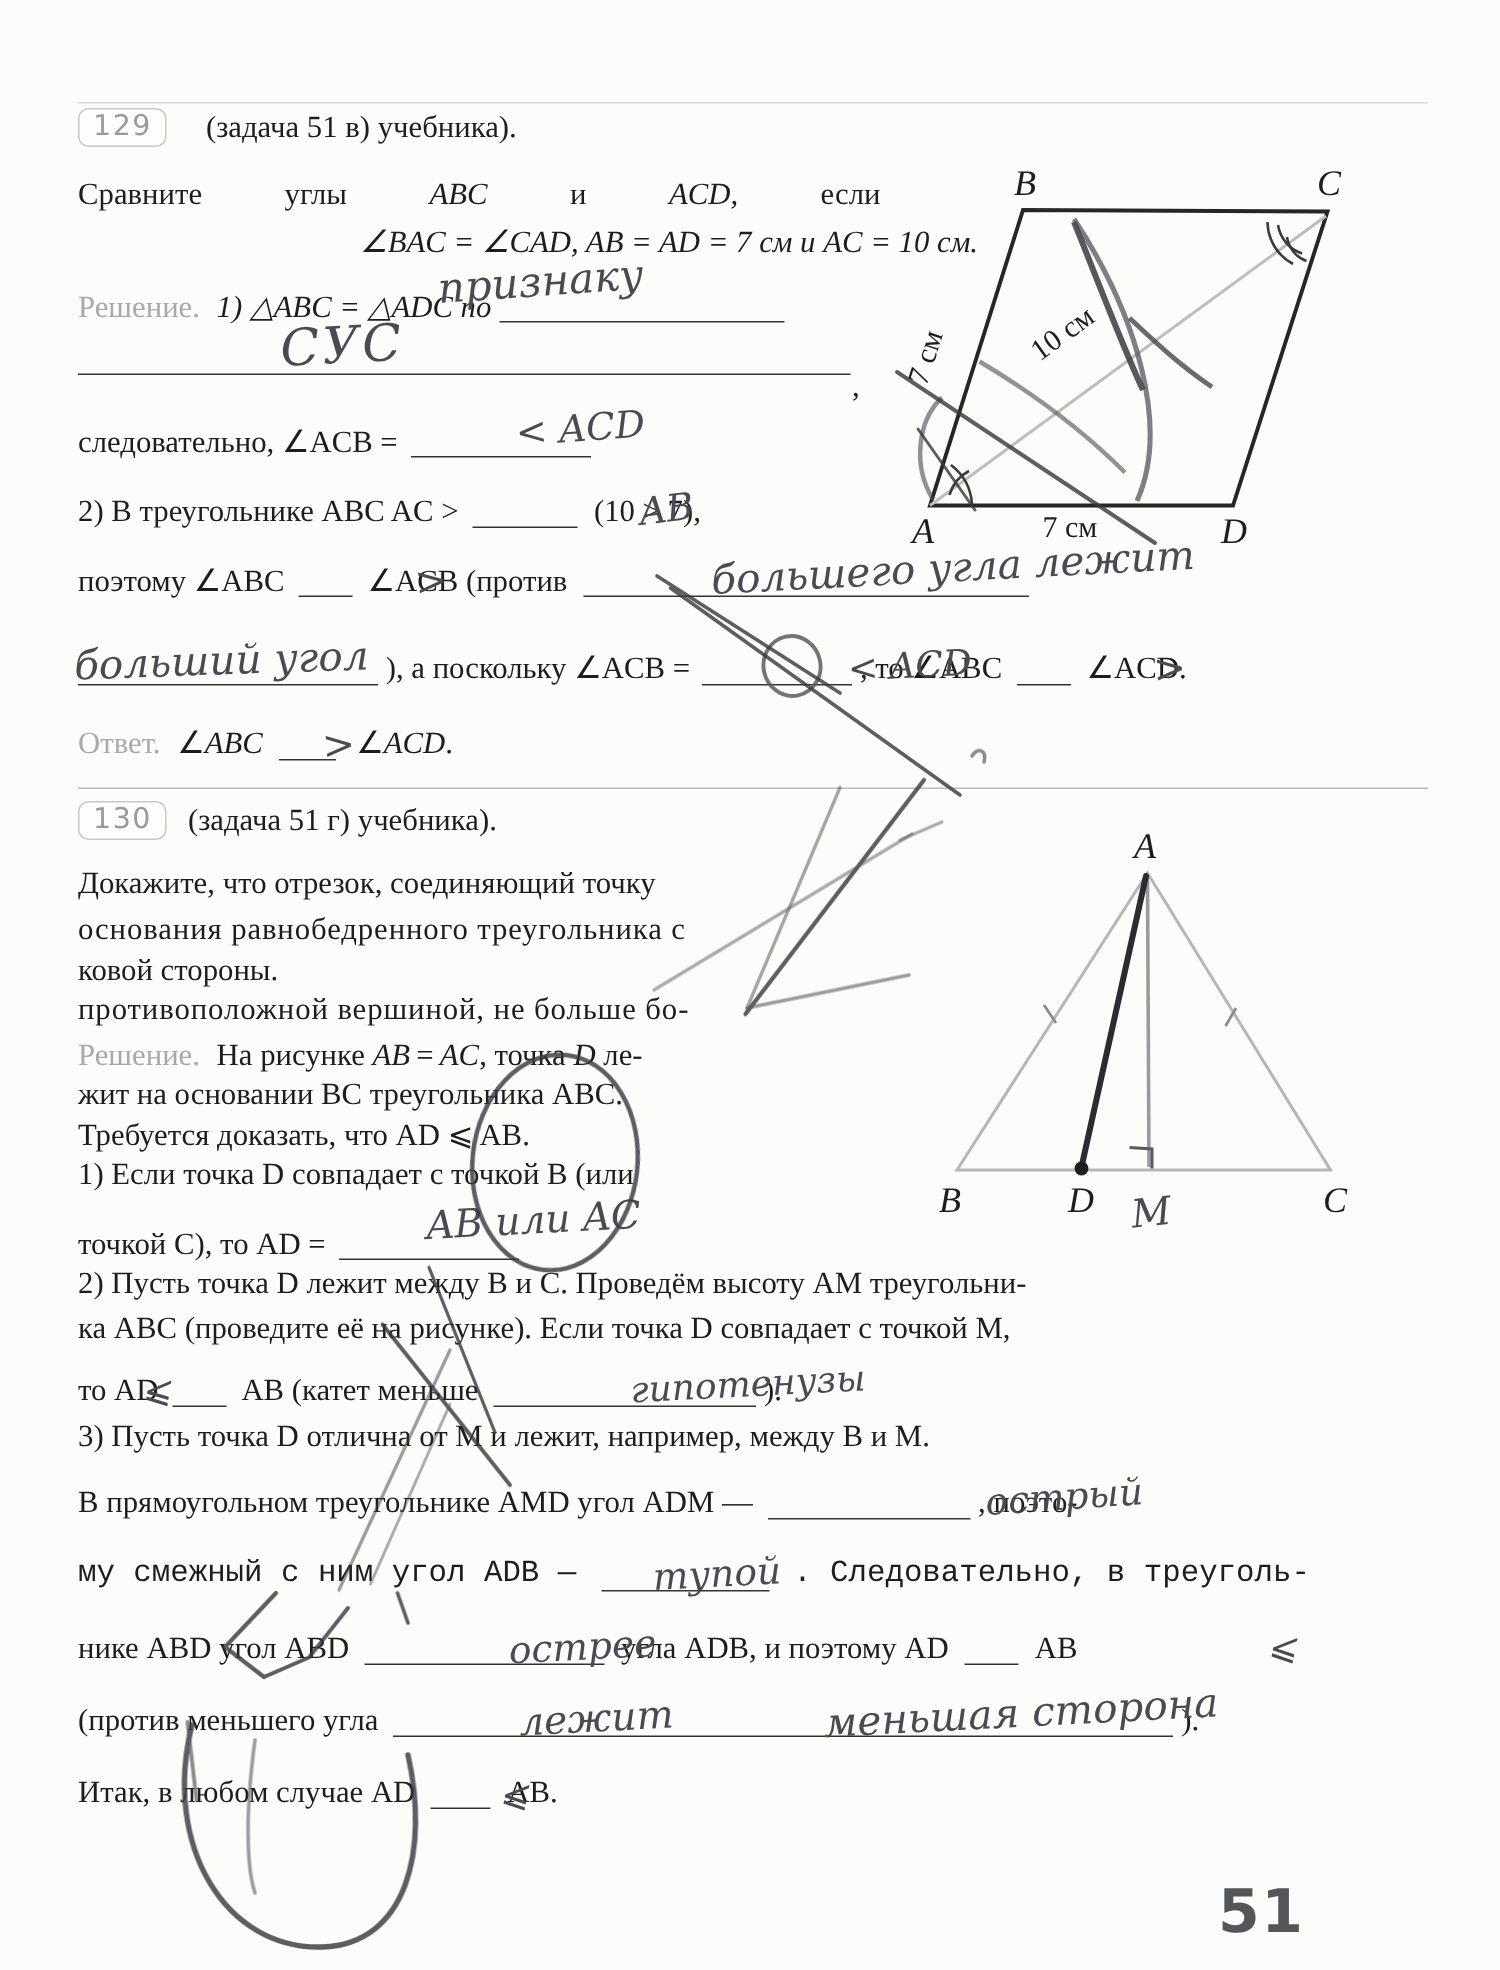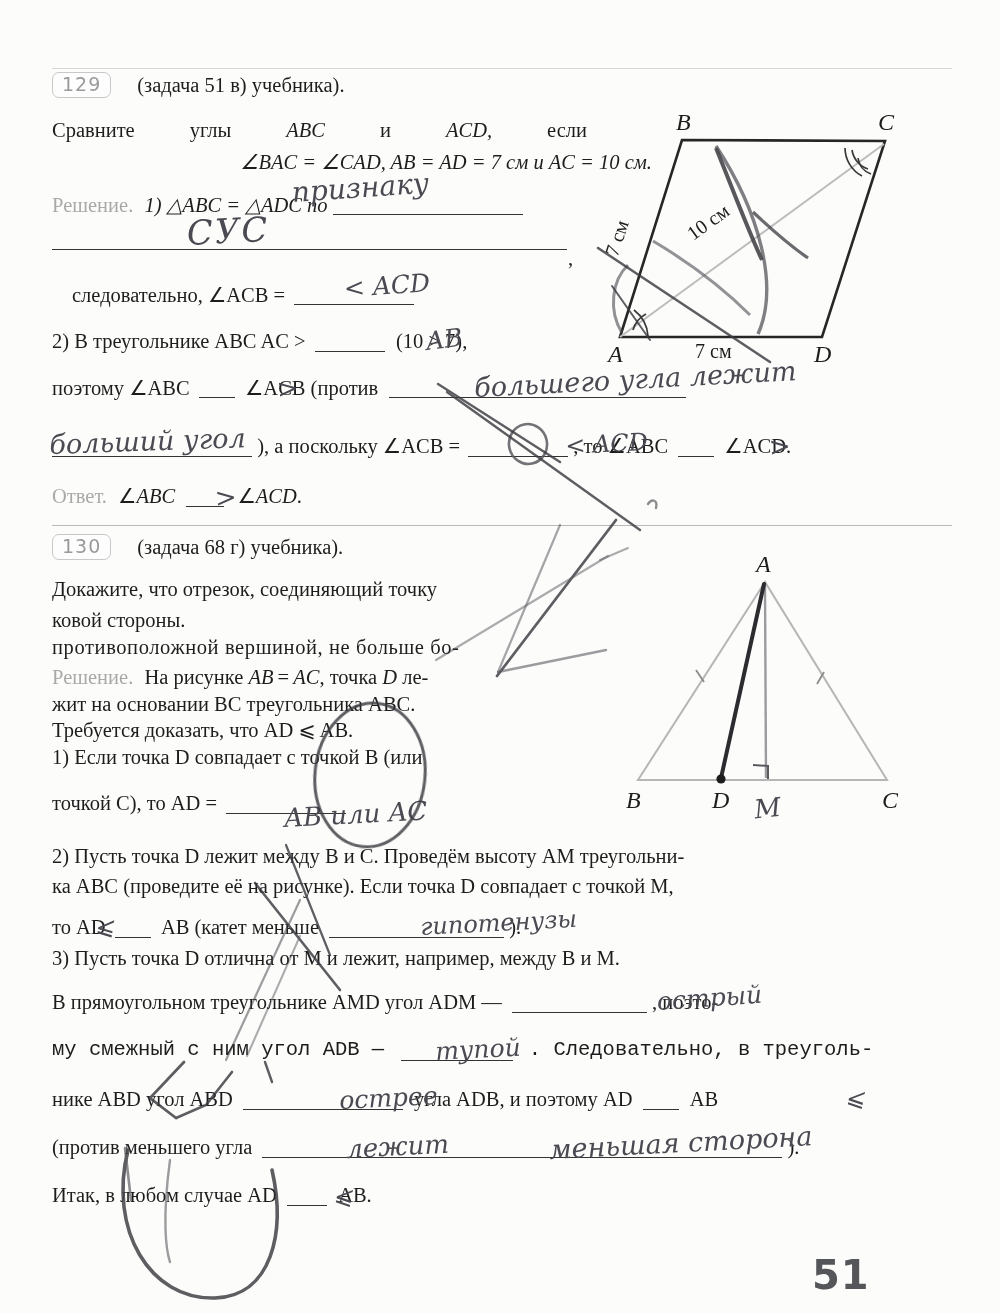--- a/index.html
+++ b/index.html
@@ -111,21 +111,21 @@
     <div class="ln it" style="margin-top:7px;">∠BAC = ∠CAD, AB = AD = 7 см и AC = 10 см.</div>
 
     <div class="ln" style="margin-top:22px;">
       <span class="gray">Решение.</span>
       <span class="it" style="margin-left:6px;">1) △ABC = △ADC по</span>
       <span class="rule" style="width:190px;"></span>
     </div>
     <div style="margin-top:34px;border-bottom:1.3px solid #333;width:515px;height:0;"></div>
     <div class="ln" style="margin-top:-2px;margin-left:516px;">,</div>
 
-    <div class="ln" style="margin-top:16px;margin-left:20px;">
+    <div class="ln" style="margin-top:16px;">
       <span>следовательно, ∠ACB =</span>
       <span class="rule" style="width:120px;margin-left:4px;"></span>
     </div>
 
     <div class="ln" style="margin-top:26px;">
       <span>2) В треугольнике ABC AC &gt;</span>
       <span class="rule" style="width:70px;margin-left:4px;"></span>
       <span style="margin-left:6px;">(10 &gt; 7),</span>
     </div>
 
@@ -195,28 +195,29 @@
     <text x="224" y="262" font-family="'Liberation Serif',serif" font-style="italic" font-size="24" fill="#1d1d1d">D</text>
 
     <text x="22" y="150" font-family="'Liberation Serif',serif" font-size="20" fill="#1d1d1d" transform="rotate(-72 30 150)">7 см</text>
     <text x="105" y="258" font-family="'Liberation Serif',serif" font-size="20" fill="#1d1d1d">7 см</text>
     <text x="98" y="135" font-family="'Liberation Serif',serif" font-size="20" fill="#1d1d1d" transform="rotate(-36 110 130)">10 см</text>
   </svg>
 
   <div class="divider" style="left:52px;top:525px;width:900px;"></div>
 
   <div class="block" style="left:52px;top:534px;width:580px;">
-    <div style="display:flex;align-items:center;gap:26px;">
+    <div style="display:flex;align-items:center;gap:14px;">
       <span class="badge">130</span>
-      <span class="ln">(задача 68 г) учебника).</span>
+      <span class="ln">(задача 51 г) учебника).</span>
     </div>
 
     <div class="just" style="width:528px;margin-top:14px;">
       <div style="display:flex;justify-content:space-between;">Докажите, что отрезок, соединяющий точку</div>
     </div>
+    <div class="ln" style="margin-top:6px;letter-spacing:.6px;">основания равнобедренного треугольника с</div>
     <div class="ln" style="margin-top:6px;">ковой стороны.</div>
     <div class="ln" style="margin-top:6px;letter-spacing:.6px;">противоположной вершиной, не больше бо-</div>
 
     <div class="ln" style="margin-top:10px;">
       <span class="gray">Решение.</span>
       <span style="margin-left:6px;">На рисунке <i>AB</i> = <i>AC</i>, точка <i>D</i> ле-</span>
     </div>
     <div class="ln" style="margin-top:6px;">жит на основании BC треугольника ABC.</div>
     <div class="ln" style="margin-top:6px;">Требуется доказать, что AD ⩽ AB.</div>
     <div class="ln" style="margin-top:6px;">1) Если точка D совпадает с точкой B (или</div>

